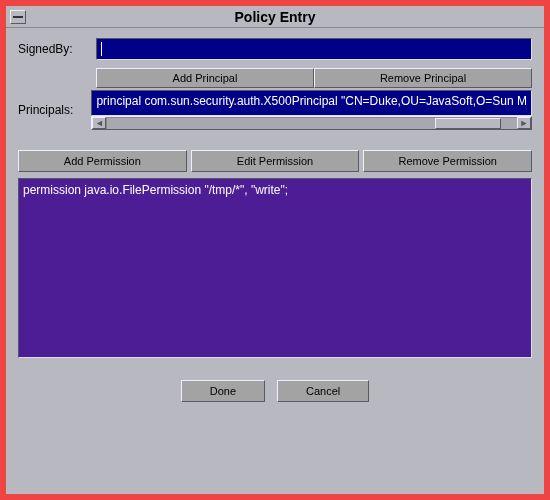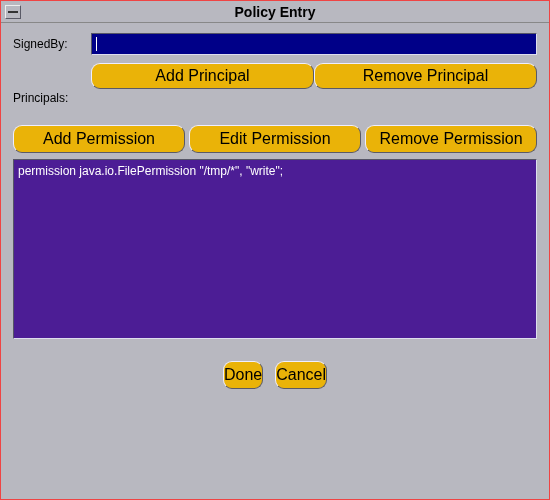--- a/index.html
+++ b/index.html
@@ -10,21 +10,21 @@
     font-size: 12px;
     background: #b8b8c0;
     width: 550px;
     height: 500px;
     overflow: hidden;
   }
   .window {
     width: 550px;
     height: 500px;
     background: #b8b8c0;
-    border: 1px solid #ef4444;
+    border: 6px solid #ef4444;
     display: flex;
     flex-direction: column;
   }
   .titlebar {
     height: 22px;
     background: #b8b8c0;
     border-bottom: 1px solid #888;
     position: relative;
     display: flex;
     align-items: center;
@@ -86,32 +86,31 @@
     outline: none;
   }
   .caret {
     display:inline-block;
     width:1px;
     height:14px;
     background:#fff;
     vertical-align:middle;
   }
   .btn {
-    background: #eab308;
+    background: #a3a3a3;
     border-top: 1px solid #eeeeff;
     border-left: 1px solid #eeeeff;
     border-right: 1px solid #5a5a66;
     border-bottom: 1px solid #5a5a66;
     font-family: inherit;
-    font-size: 16px;
+    font-size: 11px;
     color: #000;
     cursor: pointer;
     padding: 3px 0;
     text-align: center;
-    border-radius: 9px;
   }
   .princ-buttons {
     display: flex;
     margin-left: 78px;
     gap: 0;
   }
   .princ-buttons .btn {
     flex: 1;
   }
   .princ-row {
@@ -201,21 +200,21 @@
     height: 180px;
     overflow:hidden;
   }
   .bottom-buttons {
     display:flex;
     justify-content:center;
     gap:12px;
     margin-top:22px;
   }
   .bottom-buttons .btn {
-    padding: 4px 0;
+    padding: 4px 28px;
   }
 </style>
 </head>
 <body>
 
 <div class="window">
   <div class="titlebar">
     <div class="sysbox">
       <div class="dash"></div>
     </div>
@@ -232,20 +231,32 @@
       </div>
     </div>
 
     <div class="princ-buttons">
       <button class="btn">Add Principal</button>
       <button class="btn">Remove Principal</button>
     </div>
 
     <div class="princ-row">
       <div class="lbl" style="display:flex;align-items:center;">Principals:</div>
+      <div class="princ-list-wrap">
+        <div class="list-box">
+          <div>principal com.sun.security.auth.X500Principal "CN=Duke,OU=JavaSoft,O=Sun M</div>
+        </div>
+        <div class="hscroll">
+          <div class="arrow">◄</div>
+          <div class="track">
+            <div class="thumb" style="left:80%;width:16%;"></div>
+          </div>
+          <div class="arrow">►</div>
+        </div>
+      </div>
     </div>
 
     <div class="perm-buttons">
       <button class="btn">Add Permission</button>
       <button class="btn">Edit Permission</button>
       <button class="btn">Remove Permission</button>
     </div>
 
     <div class="perm-list">
       <div>permission java.io.FilePermission "/tmp/*", "write";</div>

